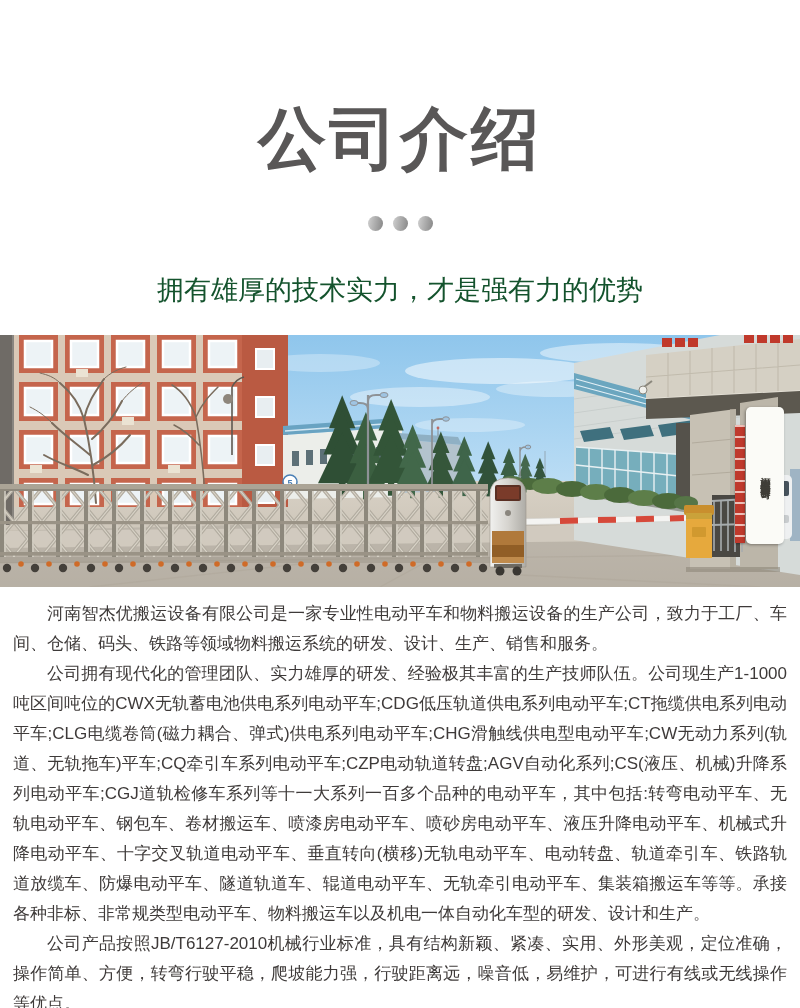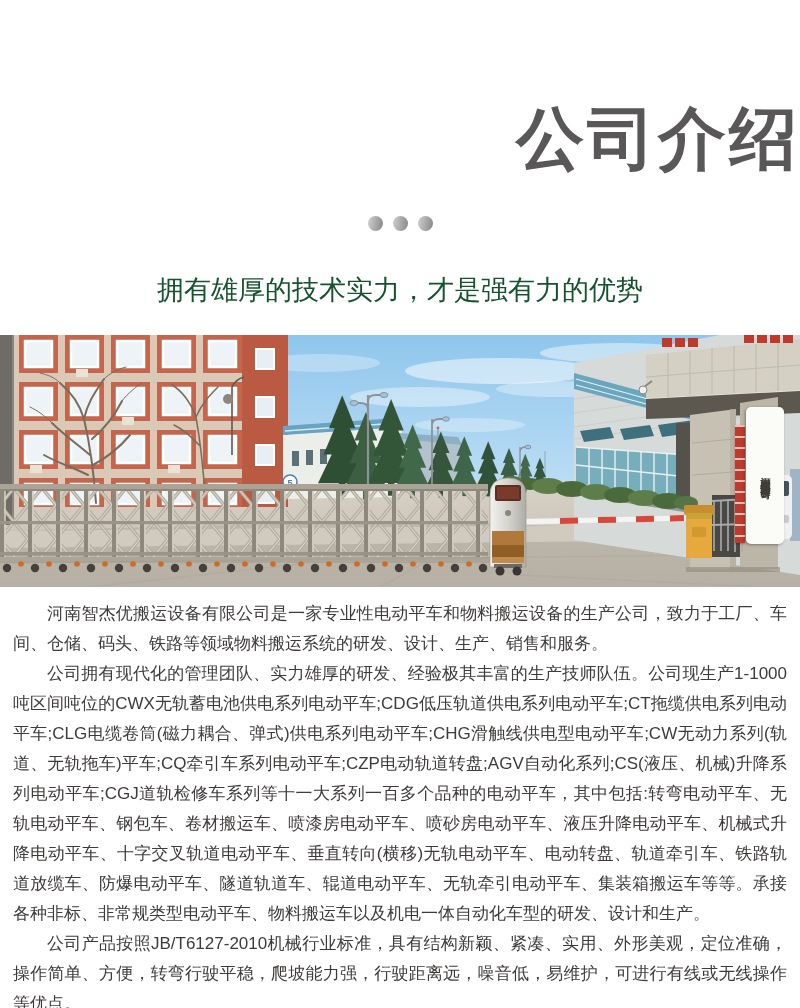--- a/index.html
+++ b/index.html
@@ -2,21 +2,21 @@
 <html lang="zh"><head>
 <meta charset="utf-8">
 <style>
   * { margin:0; padding:0; box-sizing:border-box; }
   html,body { background:#ffffff; }
   body { font-family:"Liberation Sans","DejaVu Sans",sans-serif; }
   .page { width:800px; height:1008px; margin:0 auto; background:#fff; overflow:hidden; }
 
   
   .hero { text-align:center; padding-top:104px; }
-  .title { font-size:68px; font-weight:700; color:#595757; letter-spacing:3px; line-height:1;text-align:right; }
+  .title { font-size:68px; font-weight:700; color:#595757; letter-spacing:3px; line-height:1; }
   .dots { margin-top:44px; display:flex; justify-content:center; gap:10px; }
   .dot { width:15px; height:15px; border-radius:50%;
          background:linear-gradient(100deg,#c9c9c9 10%,#8d8d8d 90%); }
   .subtitle { margin-top:44px; font-size:27px; line-height:30px; color:#14532d; font-weight:400; }
 
   
   .photo { position:relative; width:800px; height:252px; margin-top:30px; overflow:hidden; }
   .photo svg { display:block; }
   .gate-banner { position:absolute; left:735px; top:90px; width:10px; height:118px;
       background:#bf392c;

